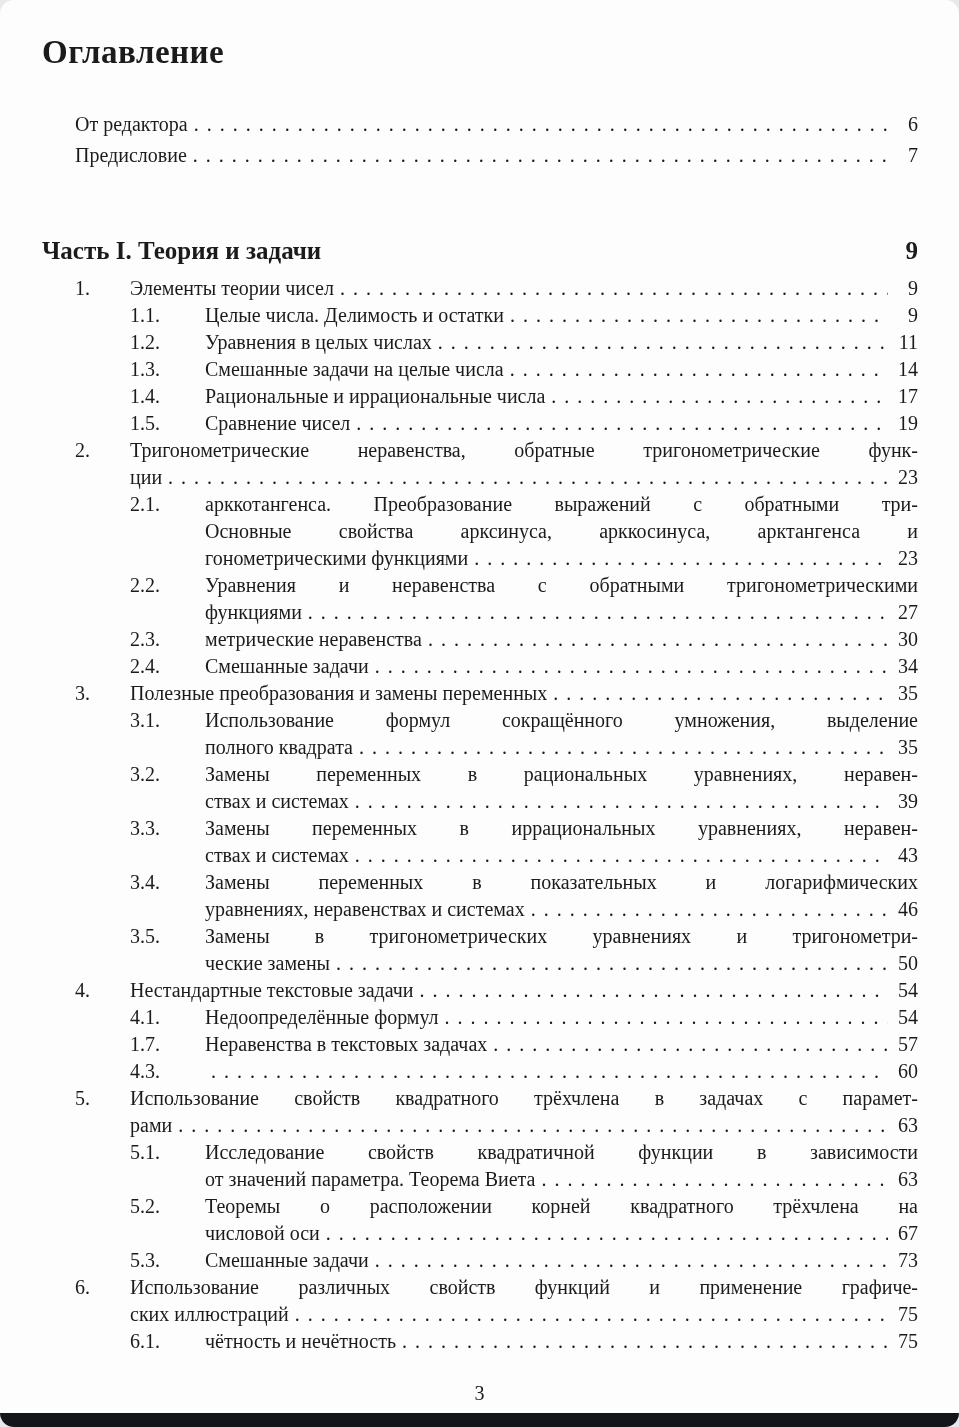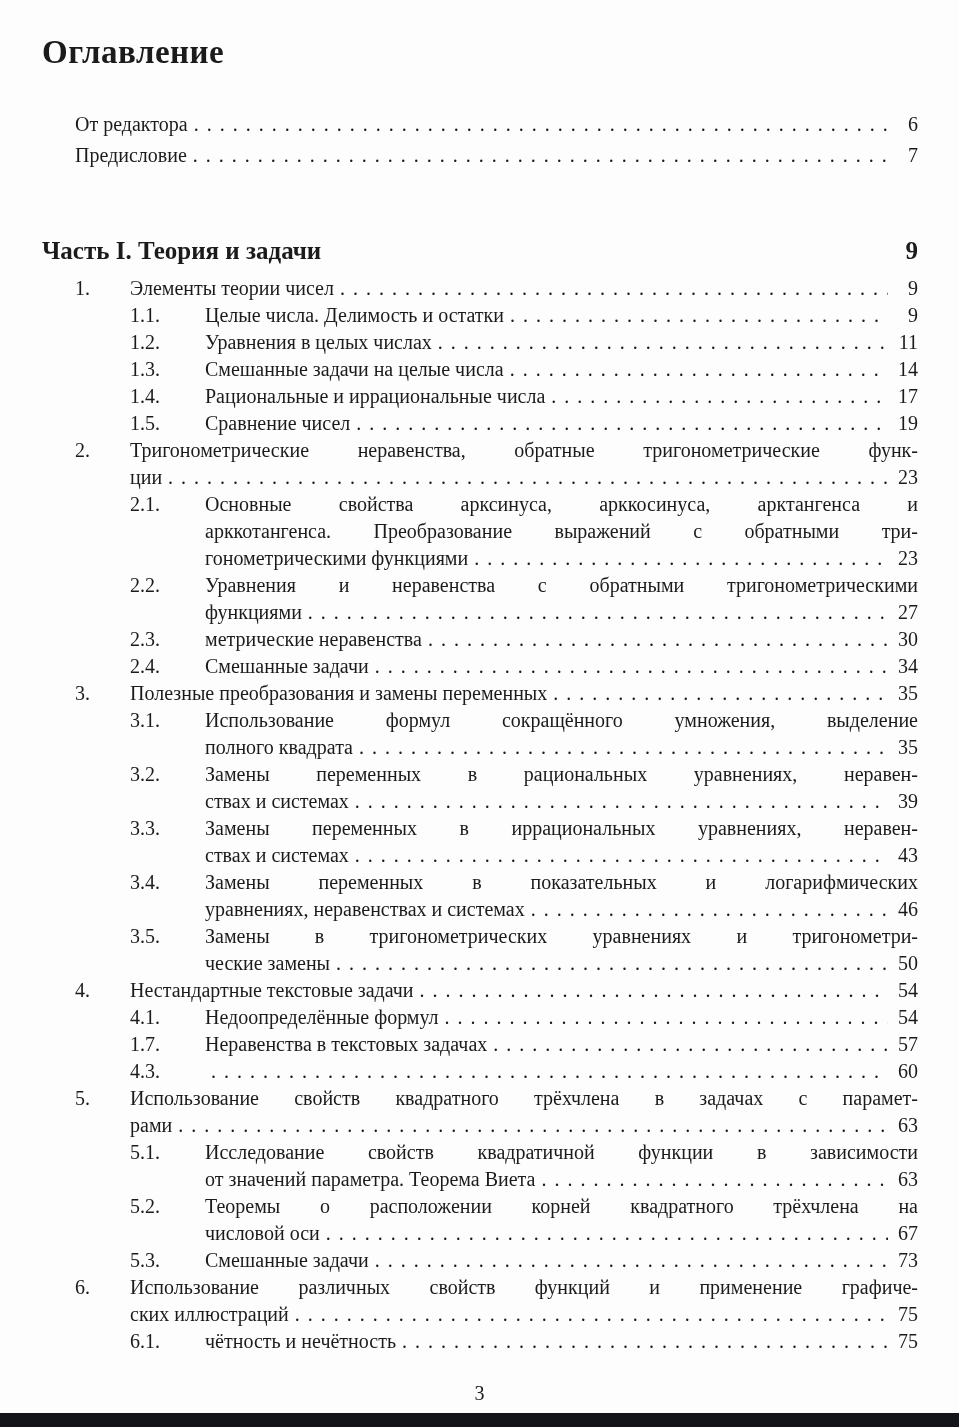--- a/index.html
+++ b/index.html
@@ -83,21 +83,21 @@
     bottom: 0;
     left: 0;
     right: 0;
     height: 14px;
     background: linear-gradient(#2a2a33, #0d0d13);
   }
 </style>
 </head>
 <body>
 
-<div class="page" style="background: rgb(253, 253, 253);">
+<div class="page" style="background: rgb(253, 253, 253); border-radius: 14px;">
   <div class="content">
 
     <h1 class="doc-title">Оглавление</h1>
 
     <div class="front-matter">
         <div class="toc-lastline">
           <span class="txt">От редактора</span>
           <span class="dots">. . . . . . . . . . . . . . . . . . . . . . . . . . . . . . . . . . . . . . . . . . . . . . . . . . . . . . . . . . . . . . . . . . . . . . . . . . . . . . . . . . . . . . . . . . . . . . . . . . . . . . . . . . . . . . . . . . . . . . . . </span>
           <span class="pg">6</span>
         </div>
@@ -182,22 +182,22 @@
             <div class="toc-lastline">
               <span class="txt">ции</span>
               <span class="dots">. . . . . . . . . . . . . . . . . . . . . . . . . . . . . . . . . . . . . . . . . . . . . . . . . . . . . . . . . . . . . . . . . . . . . . . . . . . . . . . . . . . . . . . . . . . . . . . . . . . . . . . . . . . . . . . . . . . . . . . . </span>
               <span class="pg">23</span>
             </div>
           </div>
         </div>
         <div class="entry lvl2">
           <span class="num">2.1.</span>
           <div class="lines">
+            <div class="midline">арккотангенса. Преобразование выражений с обратными три-</div>
             <div class="midline">Основные свойства арксинуса, арккосинуса, арктангенса и</div>
-            <div class="midline">арккотангенса. Преобразование выражений с обратными три-</div>
             <div class="toc-lastline">
               <span class="txt">гонометрическими функциями</span>
               <span class="dots">. . . . . . . . . . . . . . . . . . . . . . . . . . . . . . . . . . . . . . . . . . . . . . . . . . . . . . . . . . . . . . . . . . . . . . . . . . . . . . . . . . . . . . . . . . . . . . . . . . . . . . . . . . . . . . . . . . . . . . . . </span>
               <span class="pg">23</span>
             </div>
           </div>
         </div>
         <div class="entry lvl2">
           <span class="num">2.2.</span>
           <div class="lines">

